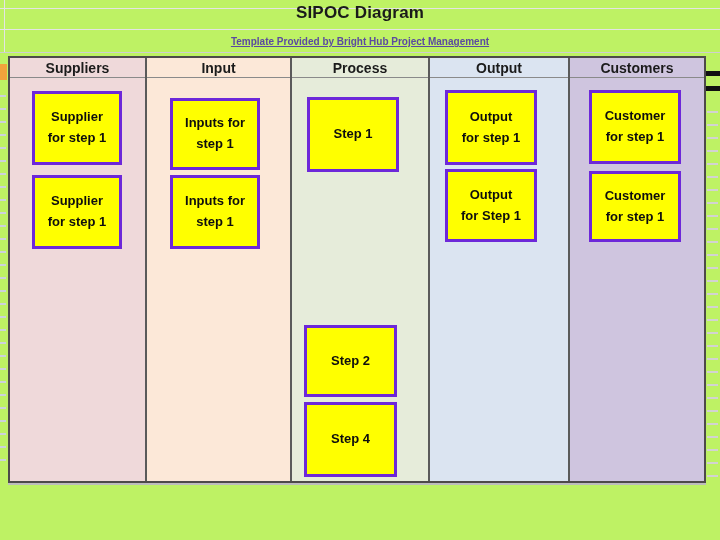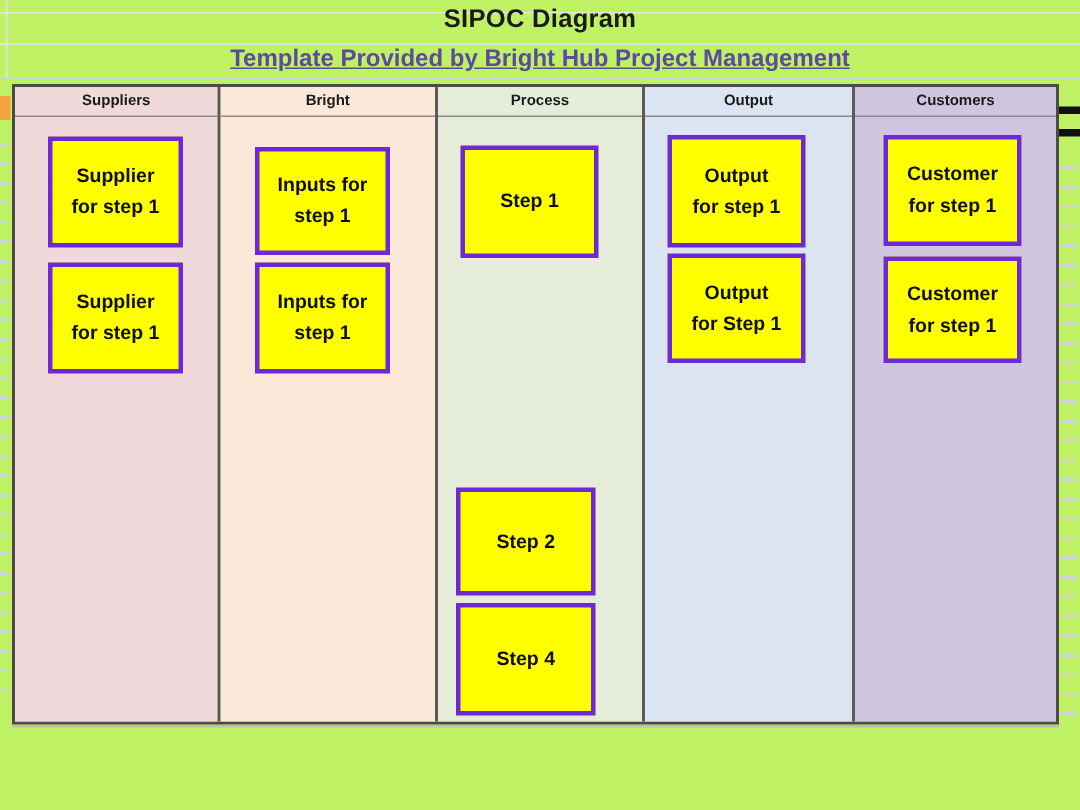--- a/index.html
+++ b/index.html
@@ -12,35 +12,35 @@
   .gl-h{height:1px;left:0;width:720px;}
   .gl-v{width:1px;}
   .pre-table-line{position:absolute;left:0;top:52px;width:720px;height:1px;background:#cfcfcf;}
 
   .title{
     position:absolute;left:0;top:3px;width:720px;height:22px;
     text-align:center;font-size:17px;font-weight:bold;color:#1a1a1a;letter-spacing:.2px;
   }
   .subtitle-row{position:absolute;left:0;top:31px;width:720px;text-align:center;}
   .subtitle-link{
-    font-size:16px;font-weight:bold;color:#5b4aa0;text-decoration:underline;cursor:pointer;
+    font-size:10px;font-weight:bold;color:#5b4aa0;text-decoration:underline;cursor:pointer;
   }
 
   
   .sipoc{
     position:absolute;left:8px;top:56px;width:698px;height:427px;
     border:2px solid #4d4a4a;box-sizing:border-box;display:flex;
     box-shadow:0 2px 0 #bdbdbd;
   }
   .col{position:relative;height:100%;box-sizing:border-box;}
   .col + .col{border-left:2px solid #5a5a5a;}
   .col-header{
     height:20px;border-bottom:1px solid #8a8a8a;box-sizing:border-box;
     display:flex;align-items:center;justify-content:center;
-    font-size:10px;font-weight:bold;color:#1b1b1b;
+    font-size:14px;font-weight:bold;color:#1b1b1b;
   }
   .w0{width:135px;}.w1{width:145px;}.w2{width:138px;}.w3{width:140px;}.w4{width:136px;}
 
   
   .box{
     position:absolute;background:#ffff00;border:3px solid #6d28d9;box-sizing:border-box;
     display:flex;align-items:center;justify-content:center;text-align:center;
     font-size:13px;font-weight:bold;color:#0e0e0e;line-height:1.6;white-space:pre-line;
     cursor:pointer;
   }
@@ -81,21 +81,21 @@
   <div class="right-ticks"></div>
   <div class="crop-mark m1"></div>
   <div class="crop-mark m2"></div>
 
   <div class="sipoc">
 
     <div class="col w0" style="background-color: rgb(239, 217, 218);">
       <div class="col-header">Suppliers</div>
     </div>
     <div class="col w1" style="background-color: rgb(252, 232, 216);">
-      <div class="col-header">Bright</div>
+      <div class="col-header">Input</div>
     </div>
     <div class="col w2" style="background-color: rgb(230, 236, 218);">
       <div class="col-header">Process</div>
     </div>
     <div class="col w3" style="background-color: rgb(219, 228, 241);">
       <div class="col-header">Output</div>
     </div>
     <div class="col w4" style="background-color: rgb(207, 197, 223);">
       <div class="col-header">Customers</div>
     </div>

